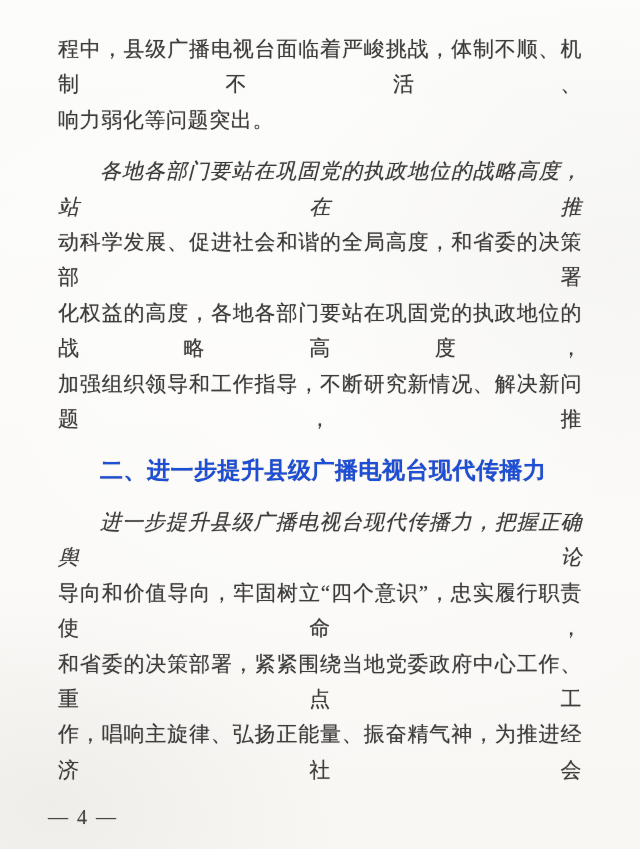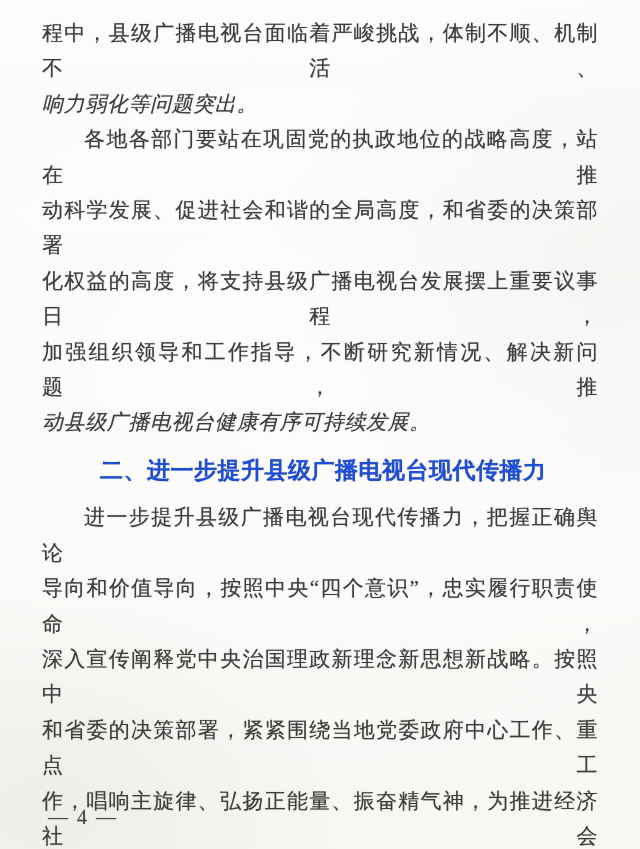--- a/index.html
+++ b/index.html
@@ -22,24 +22,24 @@
   .body-text {
     position: absolute;
     left: 42px; top: 16px; width: 556px;
     font-size: 21px;
     line-height: 35.4px;
     color: #3e3d3b;
     letter-spacing: 0.6px;
     filter: blur(0.3px);
     text-shadow: 0 0 1px rgba(62,61,59,0.55);
   }
-  section { margin: 0; padding: 0; }
+  section { margin: 16px; padding: 0; }
   .ln { text-align: justify; text-align-last: justify; }
-  .ln.last { text-align-last: left; font-style: italic; }
-  .ln.first { text-indent: 2em; }
+  .ln.last { text-align-last: left; }
+  .ln.first { text-indent: 2em; font-style: italic; }
   .heading {
     margin: 12px;
     font-size: 23px;
     font-weight: bold;
     font-family: "Liberation Sans", "DejaVu Sans", sans-serif;
     text-indent: 2em;
     line-height: 35.4px;
     color: #1d4ed8;
     letter-spacing: 0.5px;
   }
@@ -62,31 +62,29 @@
   <main class="body-text">
 
     <section>
       <div class="ln">程中，县级广播电视台面临着严峻挑战，体制不顺、机制不活、</div>
       <div class="ln last">响力弱化等问题突出。</div>
     </section>
 
     <section>
       <div class="ln first">各地各部门要站在巩固党的执政地位的战略高度，站在推</div>
       <div class="ln">动科学发展、促进社会和谐的全局高度，和省委的决策部署</div>
-      <div class="ln">化权益的高度，将支持县级广播电视台发展摆上重要议事日程，</div>
+      <div class="ln">化权益的高度，各地各部门要站在巩固党的执政地位的战略高度，</div>
       <div class="ln">加强组织领导和工作指导，不断研究新情况、解决新问题，推</div>
-      <div class="ln last">动县级广播电视台健康有序可持续发展。</div>
     </section>
 
     <h2 class="heading">二、进一步提升县级广播电视台现代传播力</h2>
 
     <section>
       <div class="ln first">进一步提升县级广播电视台现代传播力，把握正确舆论</div>
-      <div class="ln">导向和价值导向，按照中央“四个意识”，忠实履行职责使命，</div>
-      <div class="ln">深入宣传阐释党中央治国理政新理念新思想新战略。按照中央</div>
+      <div class="ln">导向和价值导向，牢固树立“四个意识”，忠实履行职责使命，</div>
       <div class="ln">和省委的决策部署，紧紧围绕当地党委政府中心工作、重点工</div>
       <div class="ln">作，唱响主旋律、弘扬正能量、振奋精气神，为推进经济社会</div>
 
     </section>
 
   </main>
 
   <footer class="page-number">— 4 —</footer>
 </div>
 

